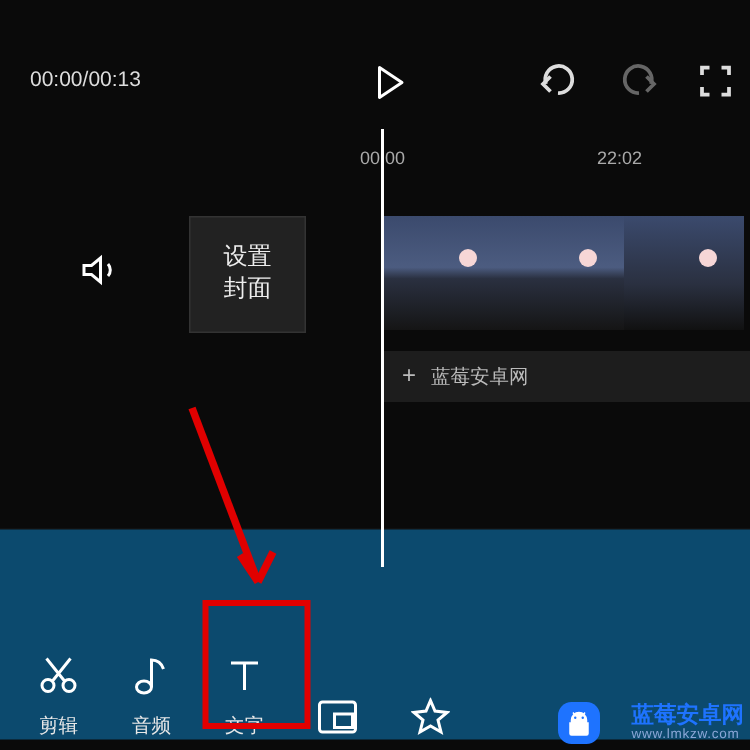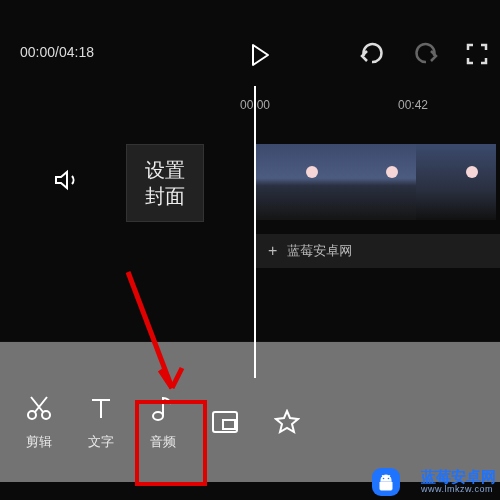--- a/index.html
+++ b/index.html
@@ -7,44 +7,44 @@
   .timecode{color:#ddd;font-size:14px;margin-left:20px;letter-spacing:0}
   .play{position:absolute;left:244px;top:16px;width:30px;height:30px}
   .topright{position:absolute;right:12px;top:18px;display:flex;gap:26px;align-items:center}
   .icon svg{display:block}
   .ruler{position:absolute;top:94px;left:0;right:0;height:24px;color:#aaa;font-size:12px}
   .ruler span{position:absolute;top:4px}
   .centerline{position:absolute;top:86px;bottom:122px;left:254px;width:2px;background:#fff;z-index:5}
   .leftcol{position:absolute;top:166px;left:30px;width:72px;text-align:center}
   .mute-ic{margin:0 auto 10px;width:28px;height:28px}
   .mute-lbl{font-size:14px;color:#eee}
-  .cover{position:absolute;top:144px;left:126px;width:76px;height:76px;background:#222;border:1px solid #333;display:flex;align-items:center;justify-content:center;flex-direction:column;font-size:20px;color:#eee;line-height:1.3}
+  .cover{position:absolute;top:144px;left:126px;width:76px;height:76px;background:#222;border:1px solid #333;display:flex;align-items:center;justify-content:center;flex-direction:column;font-size:16px;color:#eee;line-height:1.3}
   .clips{position:absolute;top:144px;left:256px;right:0;height:76px;display:flex;align-items:center}
   .clip{width:80px;height:76px;flex:none;display:flex;align-items:center;justify-content:center;overflow:hidden}
   .sky{width:100%;height:100%;background:linear-gradient(#3b4a6d 0%,#4c5c80 45%,#2a3040 55%,#151515 100%);position:relative}
   .sky::after{content:"";position:absolute;top:22px;right:18px;width:12px;height:12px;border-radius:50%;background:#f6d6d6}
   .audio-row{position:absolute;top:234px;left:256px;right:0;height:34px;background:#1d1d1d;display:flex;align-items:center;padding-left:12px;color:#bbb;font-size:13px}
   .audio-row .plus{margin-right:10px;font-size:16px}
   .arrow{position:absolute;left:118px;top:268px;z-index:6}
-  .toolbar{position:absolute;left:0;right:0;bottom:18px;height:120px;background:#737373;border-top:1px solid #111;display:flex;align-items:center;padding-top:20px}
+  .toolbar{position:absolute;left:0;right:0;bottom:7px;height:120px;background:#0c4a6e;border-top:1px solid #111;display:flex;align-items:flex-end;padding-top:20px}
   .tool{flex:none;width:62px;display:flex;flex-direction:column;align-items:center;gap:10px;color:#e8e8e8}
   .tool .ic{height:30px;display:flex;align-items:center;justify-content:center}
   .tool span{font-size:13px}
   .tool-hl{position:absolute;left:135px;bottom:14px;width:64px;height:78px;border:4px solid #e10000;z-index:4;pointer-events:none}
   .watermark{position:absolute;right:4px;bottom:4px;display:flex;align-items:center;gap:21px;z-index:20}
   .wm-logo{width:28px;height:28px;background:#1e73ff;border-radius:9px;display:flex;align-items:center;justify-content:center}
   .wm-txt{display:flex;flex-direction:column;line-height:1.05}
   .wm-top{font-size:15px;color:#1e73ff;font-weight:600}
   .wm-sub{font-size:9px;color:#8aa6d6;letter-spacing:.5px}
 </style>
 </head>
 <body>
 
 <div class="topbar">
-  <div class="timecode"><span>00:00</span>/<span>04:18</span></div>
+  <div class="timecode"><span>00:00</span>/<span>00:13</span></div>
   <div class="play icon">
     <svg width="30" height="30" viewBox="0 0 30 30">
         <path d="M9 5 L24 15 L9 25 Z" fill="none" stroke="#fff" stroke-width="2" stroke-linejoin="round"></path>
       </svg>
   </div>
   <div class="topright">
     <div class="icon">
       <svg width="28" height="24" viewBox="0 0 28 24">
           <path d="M6 14 A9 9 0 1 1 14 20" fill="none" stroke="#ddd" stroke-width="2.5"></path>
           <path d="M9 9 L4 14 L9 19" fill="none" stroke="#ddd" stroke-width="2.5"></path>
@@ -59,21 +59,21 @@
     <div class="icon">
       <svg width="22" height="22" viewBox="0 0 22 22" stroke="#ddd" stroke-width="2.5" fill="none">
         <path d="M2 7V2h5M20 7V2h-5M2 15v5h5M20 15v5h-5"></path>
       </svg>
     </div>
   </div>
 </div>
 
 <div class="ruler">
   <span style="left:240px">00:00</span>
-  <span style="left:398px">00:42</span>
+  <span style="left:398px">22:02</span>
 </div>
 
 <div class="centerline"></div>
 
 <div class="leftcol">
   <div class="mute-ic icon">
     <svg width="28" height="28" viewBox="0 0 28 28" stroke="#fff" stroke-width="2" fill="none">
         <path d="M4 11v6h5l6 5V6l-6 5H4z"></path>
         <path d="M20 10a6 6 0 0 1 0 8"></path>
       </svg>
@@ -114,34 +114,34 @@
       <svg width="28" height="28" viewBox="0 0 28 28" stroke="#fff" stroke-width="2" fill="none">
           <circle cx="7" cy="21" r="4"></circle>
           <circle cx="21" cy="21" r="4"></circle>
           <path d="M10 18 L22 3M18 18 L6 3"></path>
         </svg>
     </div>
     <span>剪辑</span>
   </div>
   <div class="tool">
     <div class="ic">
-      <svg width="26" height="26" viewBox="0 0 26 26" stroke="#fff" stroke-width="2" fill="none">
-          <path d="M4 5h18M13 5v18"></path>
-        </svg>
-    </div>
-    <span>文字</span>
-  </div>
-  <div class="tool">
-    <div class="ic">
       <svg width="26" height="28" viewBox="0 0 26 28" stroke="#fff" stroke-width="2" fill="none">
           <ellipse cx="8" cy="22" rx="5" ry="4"></ellipse>
           <path d="M13 22 V4 q6 0 8 6"></path>
         </svg>
     </div>
     <span>音频</span>
+  </div>
+  <div class="tool">
+    <div class="ic">
+      <svg width="26" height="26" viewBox="0 0 26 26" stroke="#fff" stroke-width="2" fill="none">
+          <path d="M4 5h18M13 5v18"></path>
+        </svg>
+    </div>
+    <span>文字</span>
   </div>
   <div class="tool">
     <div class="ic">
       <svg width="28" height="24" viewBox="0 0 28 24" stroke="#fff" stroke-width="2" fill="none">
           <rect x="2" y="2" width="24" height="20" rx="2"></rect>
           <rect x="12" y="10" width="12" height="9"></rect>
         </svg>
     </div>
   </div>
   <div class="tool">

